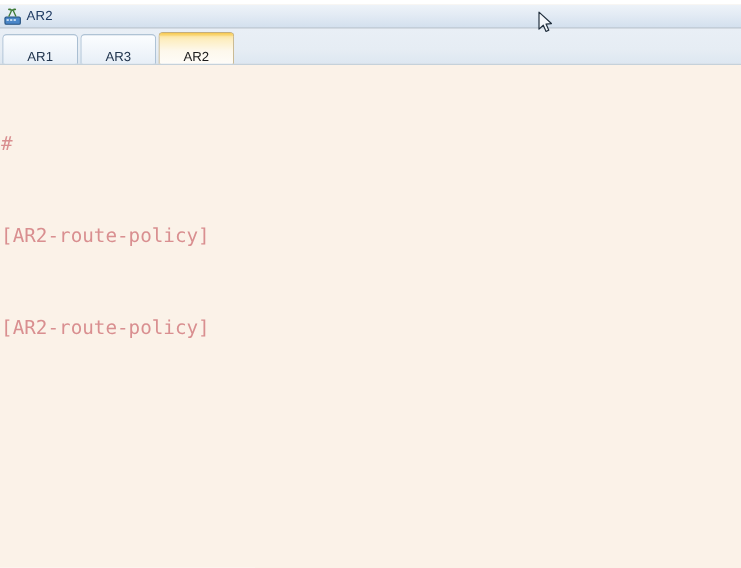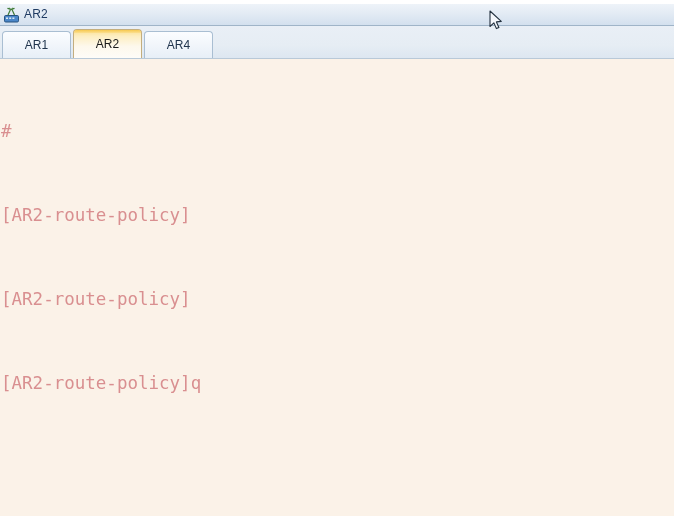--- a/index.html
+++ b/index.html
@@ -69,21 +69,21 @@
   }
   .tab {
     width: 69px;
     height: 27px;
     margin-right: 2px;
     border: 1px solid #a9bed2;
     border-bottom: none;
     border-radius: 4px 4px 0 0;
     box-sizing: border-box;
     display: flex;
-    align-items: center;
+    align-items: flex-end;
     justify-content: center;
     font-size: 12px;
     font-family: "Liberation Sans", sans-serif;
     color: #21354e;
     background: linear-gradient(to bottom, #fbfdff 0%, #f2f6fb 48%, #e7eff7 100%);
     position: relative;
     cursor: default;
   }
   .tab.active {
     background: linear-gradient(to bottom, #fbdf91 0%, #fdeec1 22%, #fdf8ec 58%, #fefcf8 100%);
@@ -171,34 +171,33 @@
       <polygon points="11.5,2.4 9.4,1.4 9.4,3.6" fill="#3e7a35"></polygon>
       <polygon points="4.5,2.4 6.6,1.4 6.6,3.6" fill="#3e7a35"></polygon>
     </svg>
     <span class="tb-title">AR2</span>
   </div>
 
   <div id="tab-strip">
     <div class="tab">
         <span>AR1</span>
       </div>
+    <div class="tab">
+        <span>AR3</span>
+      </div>
     <div class="tab active">
         <span>AR2</span>
-      </div>
-    <div class="tab">
-        <span>AR4</span>
       </div>
   </div>
 
   <div id="terminal">
     <div id="terminal-lines">
       <div class="term-line">#</div>
       <div class="term-line">[AR2-route-policy]</div>
       <div class="term-line">[AR2-route-policy]</div>
-      <div class="term-line">[AR2-route-policy]q</div>
       
       
       
       
       
       
       
       
       
       

